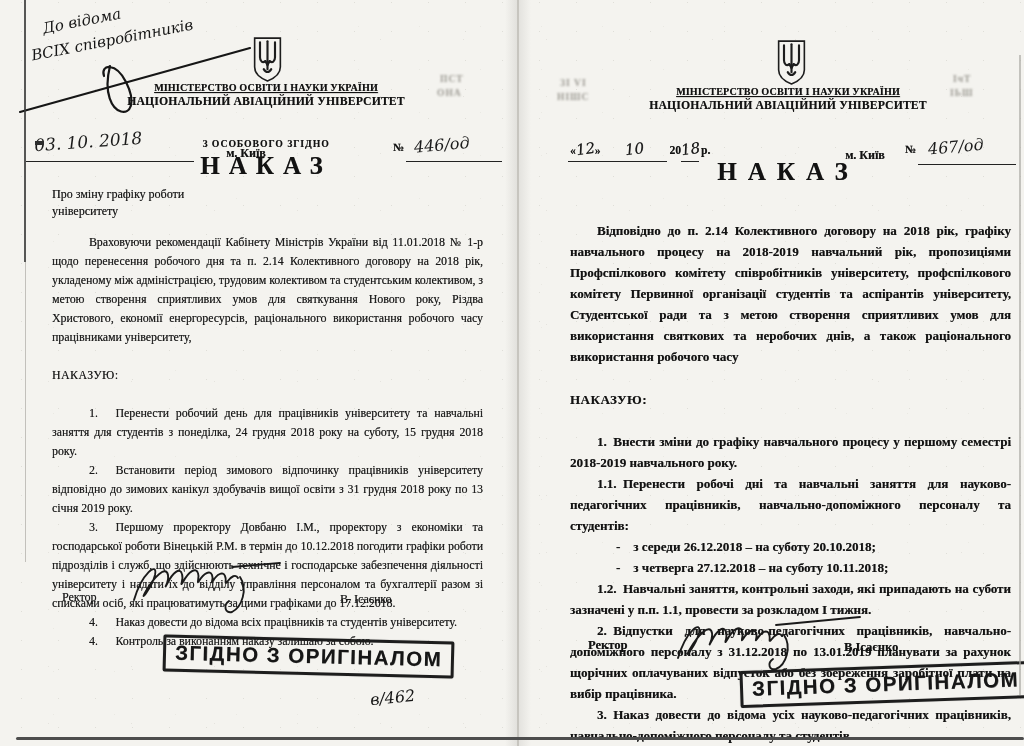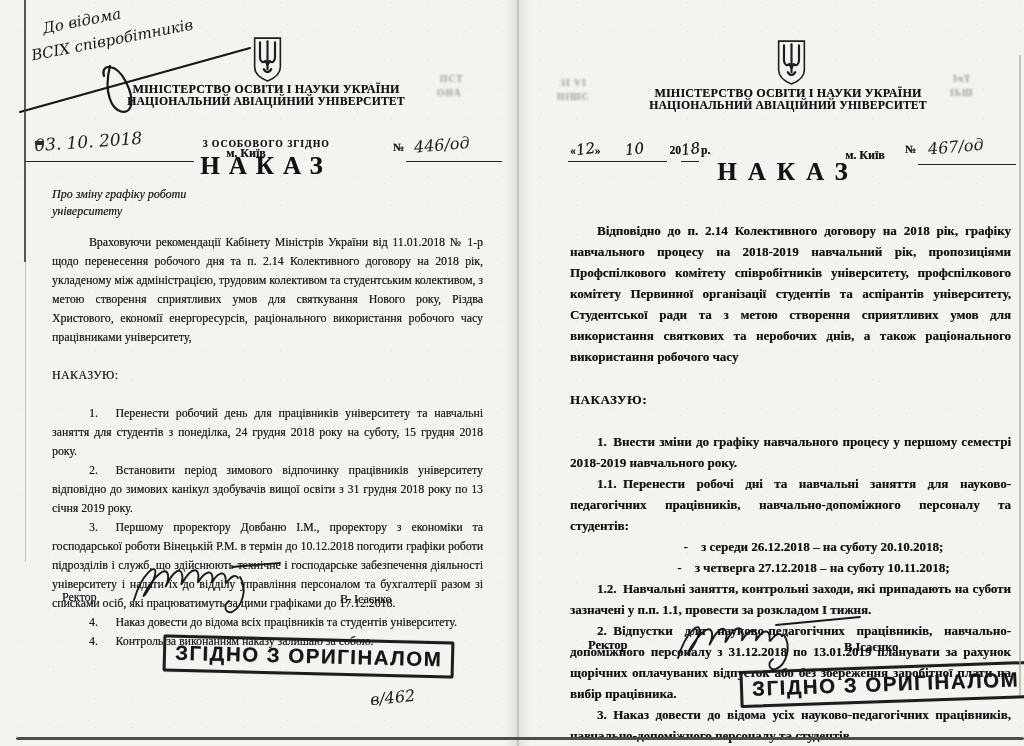--- a/index.html
+++ b/index.html
@@ -20,36 +20,36 @@
   }
   .page{position:absolute;top:0;height:746px;}
   .page-l{left:0;width:512px;}
   .page-r{left:512px;width:512px;}
   .abs{position:absolute;}
   .ctr{text-align:center;}
   .ink{color:#191919;text-shadow:.2px .2px .45px rgba(25,25,25,.6);}
   .ink-b{color:#121212;font-weight:bold;text-shadow:.25px .25px .5px rgba(10,10,10,.55);}
 
   
-  .ministry{font-size:12px;font-weight:bold;letter-spacing:.2px;}
+  .ministry{font-size:10px;font-weight:bold;letter-spacing:.2px;text-decoration:underline;}
   .university{font-size:11.6px;font-weight:bold;letter-spacing:.2px;}
   .nakaz{font-size:25px;font-weight:bold;letter-spacing:9px;margin-top:44px;}
   .nakaz-sub{font-size:9.6px;font-weight:bold;letter-spacing:1px;}
   .city{font-size:12px;font-weight:bold;}
 
   
   .hw{font-family:"DejaVu Serif", serif;font-style:italic;display:inline-block;}
   .u-line{border-bottom:1.6px solid #222;}
 
   
   .par{margin:0;text-align:justify;}
   .pl .par{font-size:11.8px;line-height:19px;text-indent:37px;}
   .pl .preamble{text-indent:37px;}
   .pr .par{font-size:13px;line-height:21px;text-indent:27px;font-weight:bold;color:#121212;text-shadow:.25px .25px .5px rgba(10,10,10,.5);}
-  .pr .dash{text-indent:0;padding-left:46px;text-align:center;}
+  .pr .dash{text-indent:0;padding-left:46px;text-align:left;}
   .decree{letter-spacing:.5px;}
 
   
   .stamp{
     border:3px solid #1d1d1d;border-radius:2px;
     font-family:"Liberation Sans", sans-serif;font-weight:bold;
     font-size:20.5px;letter-spacing:1.5px;color:#161616;
     padding:3px 9px 4px;white-space:nowrap;
     text-shadow:.3px .3px .6px rgba(0,0,0,.5);
     box-shadow:0 0 1px rgba(0,0,0,.4);
@@ -102,21 +102,21 @@
   <div class="abs ctr nakaz-sub ink-b" style="left:26px;right:6px;top:138px;">З ОСОБОВОГО ЗГІДНО</div>
 
   <div class="abs u-line" style="left:26px;top:130px;width:168px;height:31px;">
     <span class="hw" style="font-size:17px;transform:rotate(-4deg) translate(8px,2px);">03. 10. 2018</span>
   </div>
   <div class="abs city ink-b" style="left:206px;top:146px;width:80px;text-align:center;">м. Київ</div>
   <div class="abs" style="left:393px;top:136px;">
     <span class="ink-b" style="font-size:11px;">№</span><span class="u-line" style="display:inline-block;width:96px;height:25px;margin-left:2px;"><span class="hw" style="font-size:16px;transform:rotate(-5deg) translate(8px,0px);">446/од</span></span>
   </div>
 
-  <div class="abs ink" style="left:52px;top:186px;font-size:12px;line-height:17px;font-style:italic;">
+  <div class="abs ink" style="left:52px;top:186px;font-size:12px;line-height:17px;">
     <div>Про зміну графіку роботи</div>
     <div>університету</div>
   </div>
 
   <div class="abs ink" style="left:52px;top:233px;width:431px;">
     <p class="par preamble">Враховуючи рекомендації Кабінету Міністрів України від 11.01.2018 № 1-р щодо перенесення робочого дня та  п. 2.14 Колективного договору на 2018 рік, укладеному між адміністрацією, трудовим колективом та студентським колективом, з метою створення сприятливих умов для святкування Нового року, Різдва Христового, економії енергоресурсів, раціонального використання робочого часу працівниками університету,</p>
     <p class="par decree" style="text-indent:0;margin-top:19px;">НАКАЗУЮ:</p>
     <p class="par" style="margin-top:19px;">1.  Перенести робочий день для працівників університету та навчальні заняття для студентів з понеділка, 24 грудня 2018 року на суботу, 15 грудня 2018 року.</p>
     <p class="par">2.  Встановити період зимового відпочинку працівників університету відповідно до зимових канікул здобувачів вищої освіти з 31 грудня 2018 року по 13 січня 2019 року.</p>
     <p class="par">3.  Першому проректору Довбаню І.М., проректору з економіки та господарської роботи Вінецькій Р.М. в термін до 10.12.2018 погодити графіки роботи підрозділів і служб, що здійснюють технічне і господарське забезпечення діяльності університету і надати їх до відділу управління персоналом та бухгалтерії разом зі списками осіб, які працюватимуть за цими графіками до 17.12.2018.</p>

